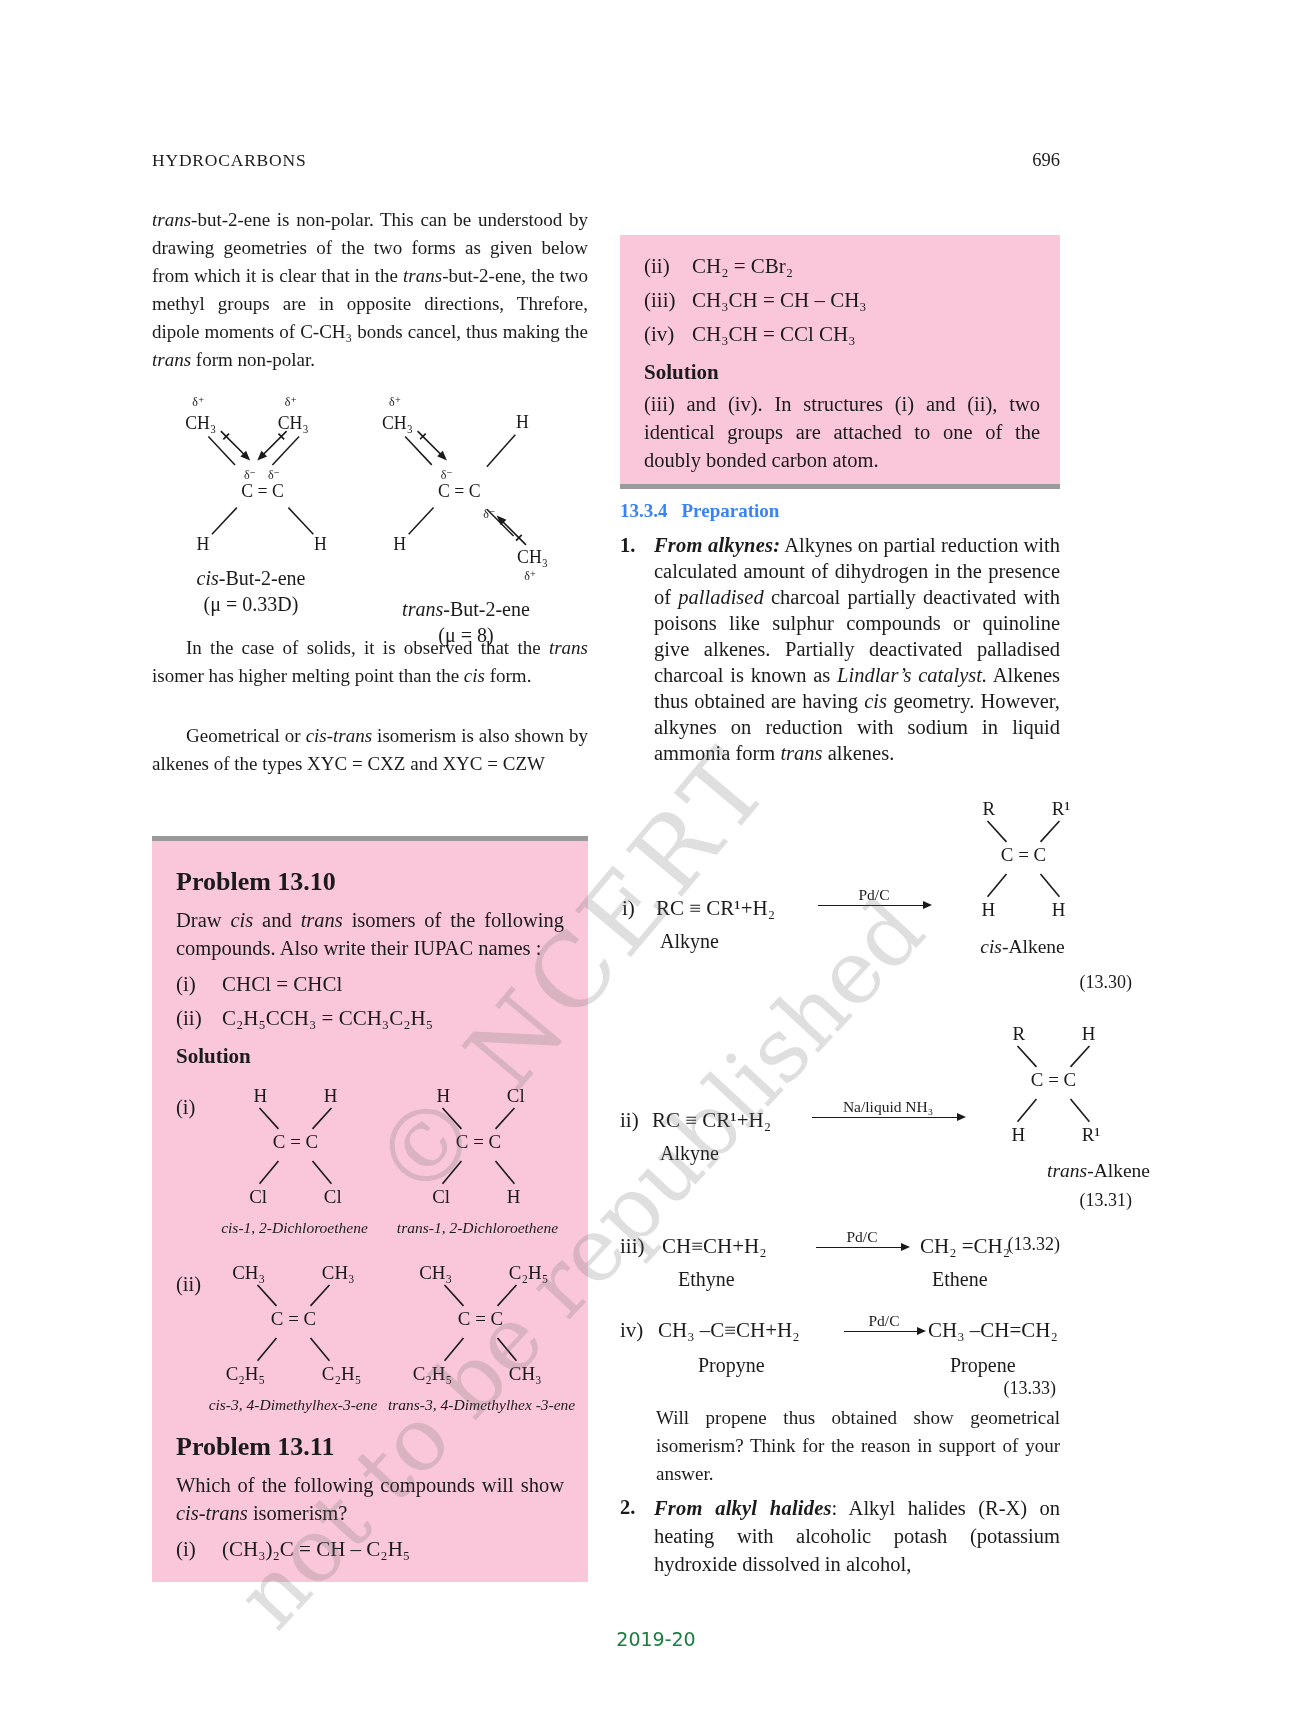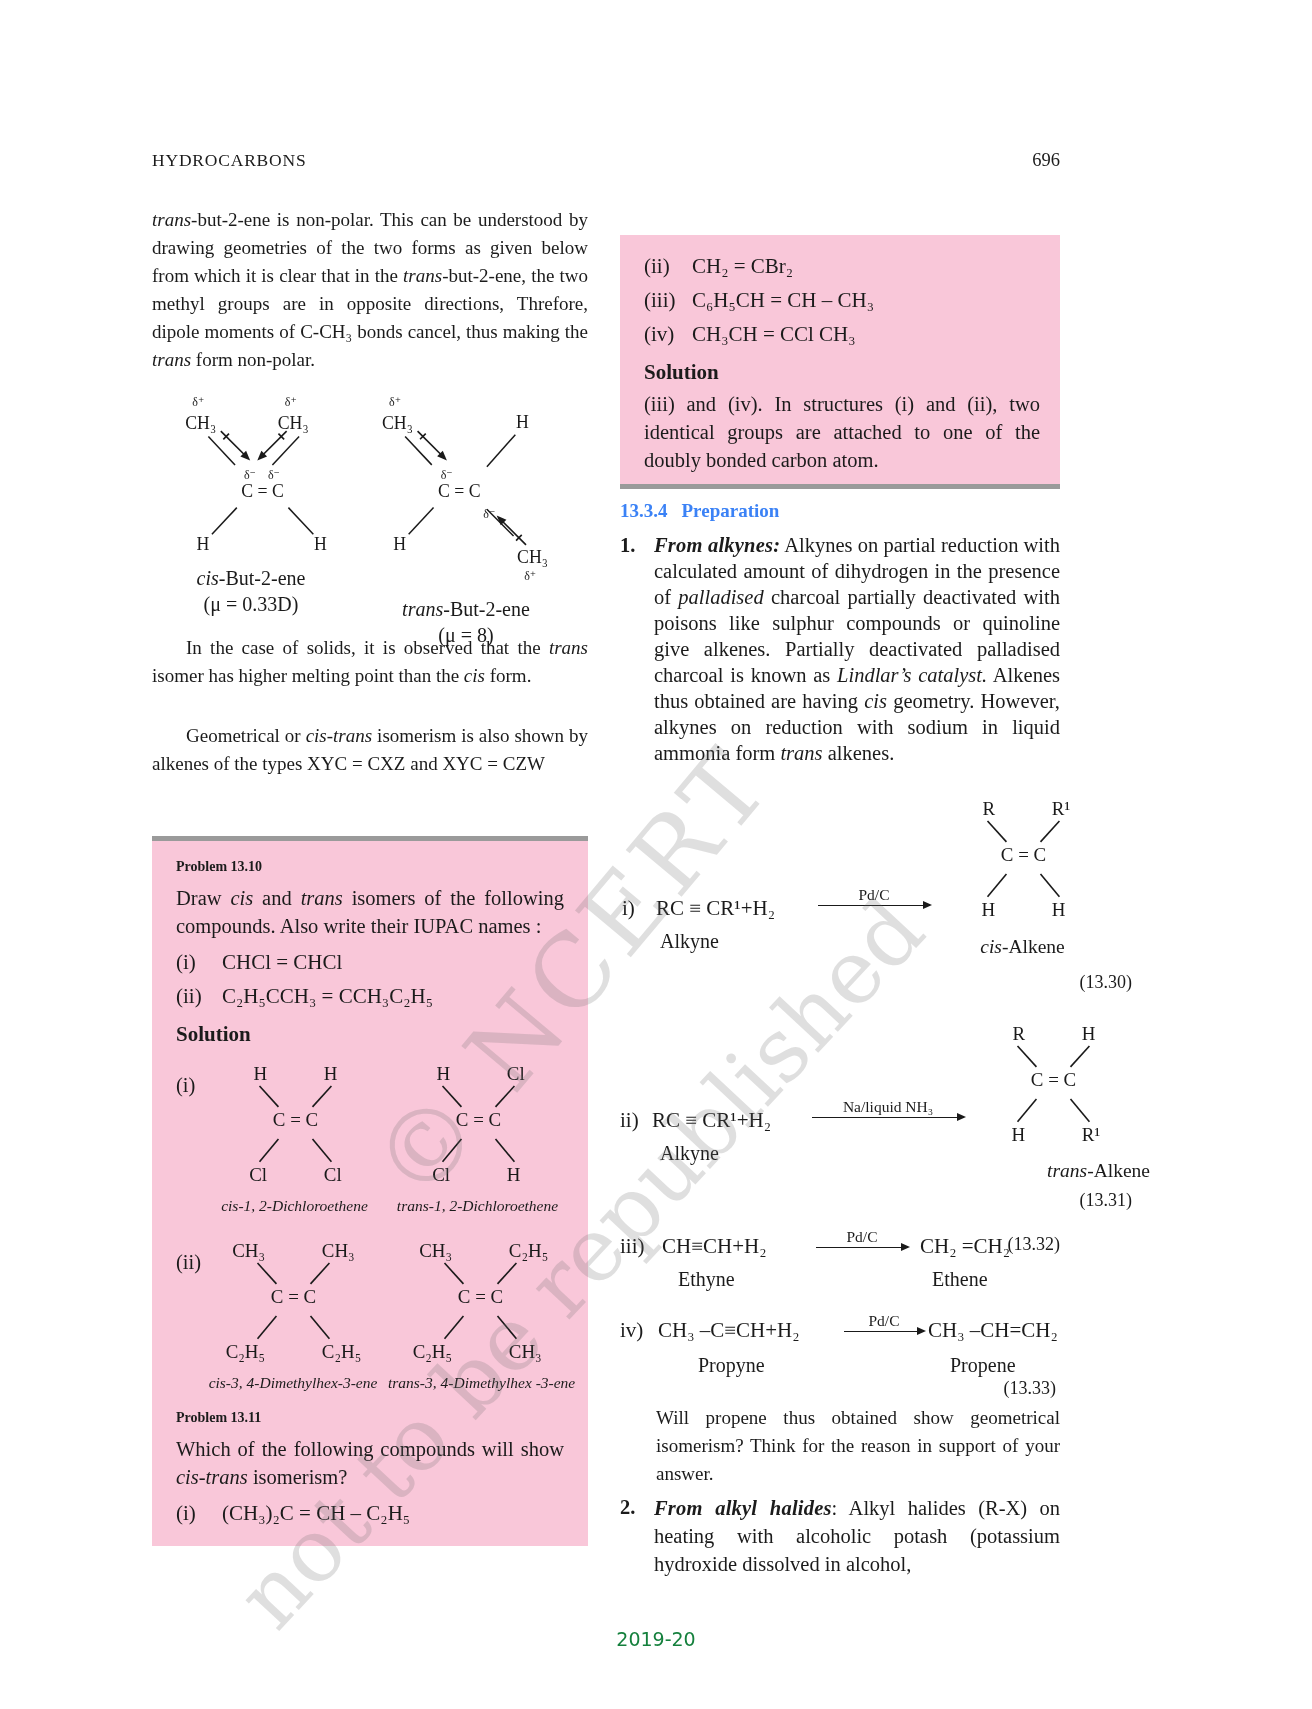--- a/index.html
+++ b/index.html
@@ -15,21 +15,21 @@
   .indent { text-indent:34px; }
   .blue-head { color:#3b82f6; font-weight:bold; font-size:19px; display:flex; gap:14px; }
   .numitem { display:flex; }
   .numitem .n { flex:none; width:34px; font-weight:bold; font-size:20.5px; line-height:26px; }
   .numitem .t { flex:1; font-size:20.5px; line-height:26px; text-align:justify; }
   .numitem .t i b, .numitem .t b i { letter-spacing:0.2px; }
   
   .pinkbox { background:#f9c7d9; }
   .graybar { height:5px; background:#9a9a9a; }
   .boxpad { padding:14px 24px 16px 24px; }
-  .prob-title { font-weight:bold; font-size:14px; margin:4px 0 9px 0; }
+  .prob-title { font-weight:bold; font-size:26px; margin:12px 0 9px 0; }
   .box-text { font-size:20.5px; line-height:28px; text-align:justify; margin:0 0 5px 0; }
   .f-row { display:flex; font-size:21px; line-height:34px; }
   .f-row .lab { flex:none; width:46px; }
   .sol-title { font-weight:bold; font-size:21px; margin:9px 0 5px 0; }
   .sol-row { display:flex; margin-top:4px; }
   .sol-row .lab { flex:none; width:32px; font-size:20.5px; padding-top:22px; }
   .sol-fig { width:184px; text-align:center; }
   .sol-fig + .sol-fig { margin-left:10px; }
   .sol-cap { font-size:15.5px; font-style:italic; margin-top:1px; white-space:nowrap; }
   
@@ -226,21 +226,21 @@
   </div>
 
   <div class="abs pinkbox" style="left:620px; top:235px; width:440px;">
     <div style="padding:14px 20px 10px 24px;">
       <div class="f-row">
         <span class="lab" style="width:48px;">(ii)</span>
         <span>CH₂ = CBr₂</span>
       </div>
       <div class="f-row">
         <span class="lab" style="width:48px;">(iii)</span>
-        <span>C₆H₅CH = CH – CH₃</span>
+        <span>CH₃CH = CH – CH₃</span>
       </div>
       <div class="f-row">
         <span class="lab" style="width:48px;">(iv)</span>
         <span>CH₃CH = CCl CH₃</span>
       </div>
       <div class="sol-title">Solution</div>
       <p class="box-text" style="margin-bottom:0;">(iii) and (iv). In structures (i) and (ii), two identical groups are attached to one of the doubly bonded carbon atom.</p>
     </div>
     <div class="graybar"></div>
   </div>

